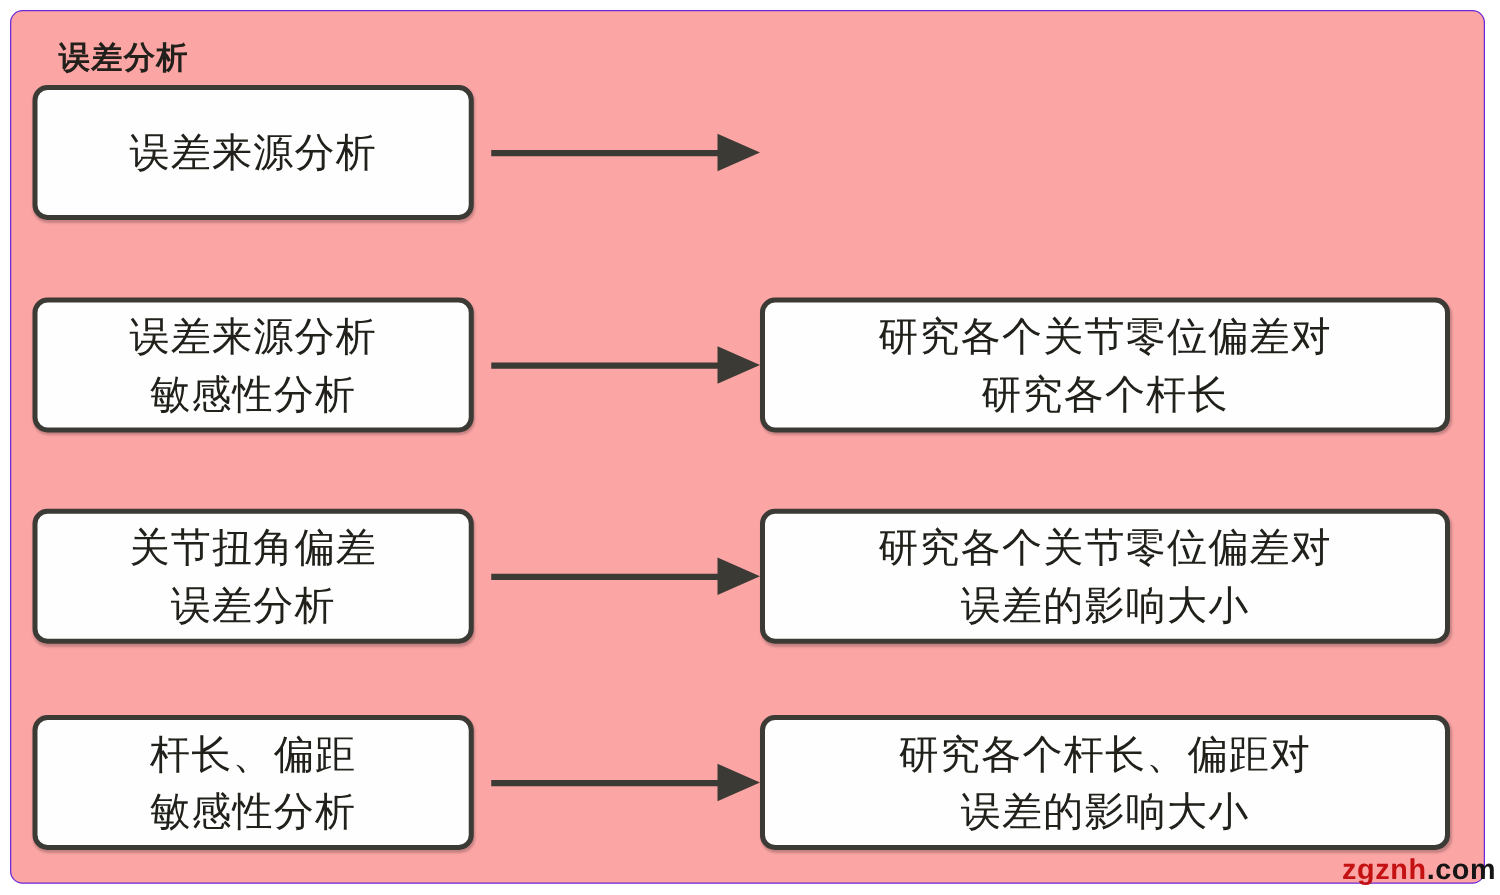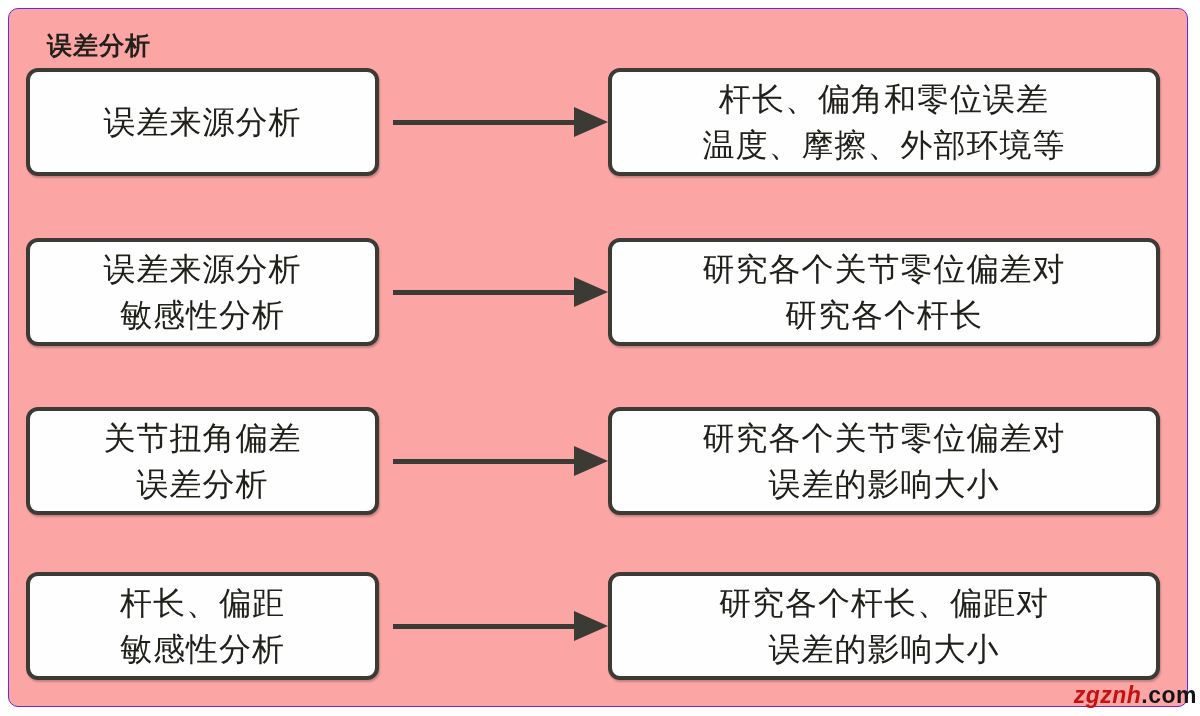--- a/index.html
+++ b/index.html
@@ -69,38 +69,36 @@
     border-left: 34px solid #3b3a35;
   }
   .watermark {
     position: absolute;
     right: 3px; top: 682px;
     font-size: 23px;
     font-weight: bold;
     letter-spacing: 0.5px;
     z-index: 5;
   }
-  .watermark .wm-name { color: #c41212; font-style: italic; }
+  .watermark .wm-name { color: #c41212; }
   .watermark .wm-tld  { color: #151515; text-align: right; }
 </style>
 </head>
 <body>
 
 <div class="frame">
   <div class="frame-title">误差分析</div>
 </div>
 
 <div class="row" style="top:68px">
   <div class="box left-box">误差来源分析</div>
   <div class="arrow">
     <span class="arrow-line"></span>
     <span class="arrow-head"></span>
   </div>
-  <div class="box right-box">杆长、偏角和零位误差
-温度、摩擦、外部环境等</div>
 </div>
 
 <div class="row" style="top:238px">
   <div class="box left-box">误差来源分析
 敏感性分析</div>
   <div class="arrow">
     <span class="arrow-line"></span>
     <span class="arrow-head"></span>
   </div>
   <div class="box right-box">研究各个关节零位偏差对

